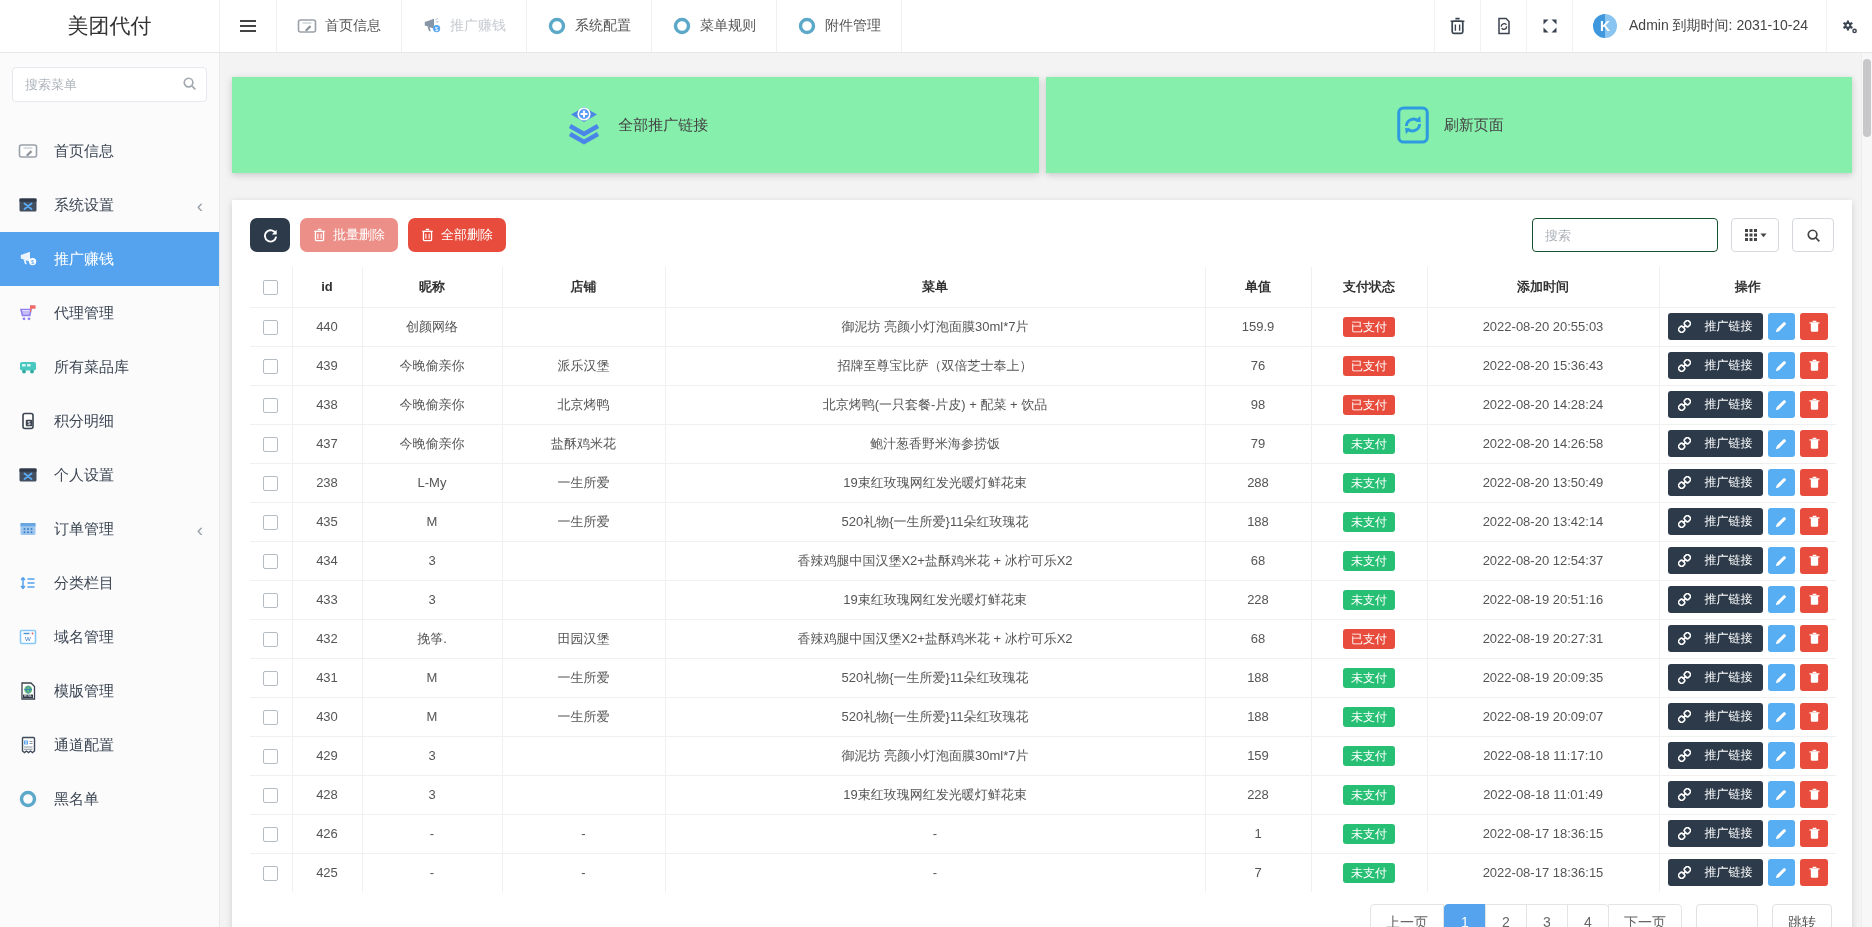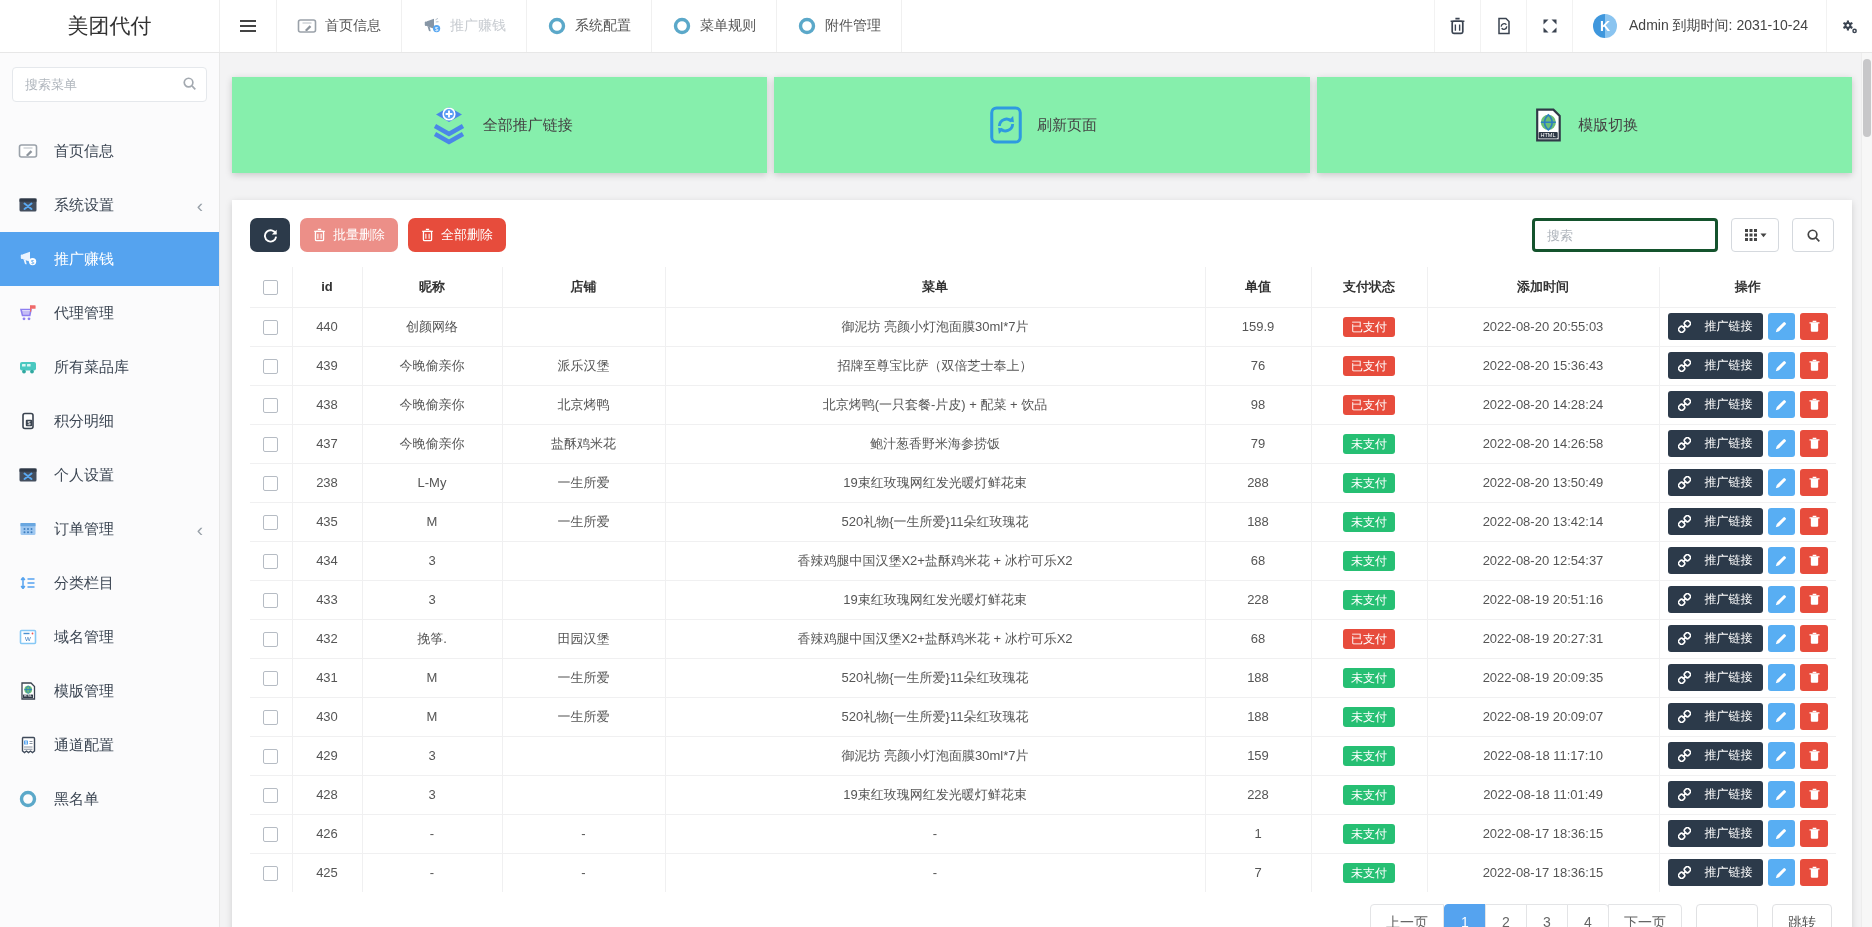--- a/index.html
+++ b/index.html
@@ -36,21 +36,21 @@
   .cards{display:flex;gap:7px}
   .card{flex:1;height:96px;background:#86efac;box-shadow:0 2px 7px rgba(0,0,0,.18);display:flex;align-items:center;justify-content:center;gap:12px;font-size:15px;color:#444;cursor:pointer}
 
   .panel{margin-top:27px;background:#fff;box-shadow:0 2px 7px rgba(0,0,0,.15);padding:18px 18px 0;min-height:740px}
   .toolbar{display:flex;align-items:center}
   .tbtn{height:34px;border:none;border-radius:7px;color:#fff;font-size:13px;display:inline-flex;align-items:center;gap:7px;padding:0 13px;margin-right:10px;cursor:pointer;font-family:inherit}
   .tbtn.refresh{background:#2c3a4a;width:40px;justify-content:center;padding:0}
   .tbtn.batch{background:#ec8f88}
   .tbtn.all{background:#e74c3c}
   .toolbar-right{margin-left:auto;display:flex;align-items:center;gap:13px}
-  .srch{width:186px;height:34px;border:3px solid #14532d;border-radius:4px;padding:0 12px;font-size:13px;color:#701a75;font-family:inherit}
+  .srch{width:186px;height:34px;border:1px solid #14532d;border-radius:4px;padding:0 12px;font-size:13px;color:#701a75;font-family:inherit}
   .srch::placeholder{color:#adb3ba}
   .obtn{height:34px;border:1px solid #d5d9de;border-radius:4px;background:#fff;color:#444;display:inline-flex;align-items:center;justify-content:center;cursor:pointer}
   .obtn.cols{width:48px;gap:3px}
   .obtn.find{width:42px}
 
   
   .data-table{width:100%;border-collapse:collapse;margin-top:15px;border-style:hidden;table-layout:fixed}
   .data-table th,.data-table td{border:1px solid #f0f0f1;text-align:center;padding:0 8px;overflow:hidden;white-space:nowrap}
   .data-table th{height:40px;font-size:13px;font-weight:bold;color:#333}
   .data-table td{height:39px;font-size:13px;color:#555}
@@ -364,32 +364,20 @@
       <div class="card">
         <span class="icon">
           <svg width="38" height="40" viewBox="0 0 40 42">
             <rect x="5" y="3" width="30" height="36" rx="5" fill="none" stroke="#2e9ae0" stroke-width="3.2"></rect>
             <path d="M13 22a7.5 7.5 0 0 1 13-4.8M27 20a7.5 7.5 0 0 1-13 4.8" fill="none" stroke="#2e9ae0" stroke-width="3"></path>
             <path d="M27.5 11.5l.8 6.5-6.3-1.2z" fill="#2e9ae0"></path>
             <path d="M12.5 30.5l-.8-6.5 6.3 1.2z" fill="#2e9ae0"></path>
           </svg>
         </span>
         <span>刷新页面</span>
-      </div>
-      <div class="card">
-        <span class="icon">
-          <svg width="36" height="38" viewBox="0 0 20 21">
-            <path d="M4 2h9l3.5 3.5V19H4z" fill="#fff" stroke="#2f3947" stroke-width="1.2"></path>
-            <circle cx="10.2" cy="9" r="4.2" fill="#6cbf76"></circle>
-            <path d="M6.1 9h8.2M10.2 4.9c-2.8 2.5-2.8 5.8 0 8.3 2.8-2.5 2.8-5.8 0-8.3z" fill="none" stroke="#2e7ec0" stroke-width="0.9"></path>
-            <rect x="4.8" y="14.4" width="10.6" height="3.6" rx="0.5" fill="#2f3947"></rect>
-            <text x="10" y="17.3" text-anchor="middle" font-size="3.1" fill="#fff">HTML</text>
-          </svg>
-        </span>
-        <span>模版切换</span>
       </div>
     </div>
 
   <div class="panel">
     <div class="toolbar">
       <button class="tbtn refresh" id="btn-refresh">
           <span class="icon">
             <svg width="15" height="15" viewBox="0 0 16 16">
               <path d="M13.6 6.2A6 6 0 1 0 14 9.2" fill="none" stroke="currentColor" stroke-width="2"></path>
               <path d="M14.6 1.8v5.2H9.4z" fill="currentColor"></path>

